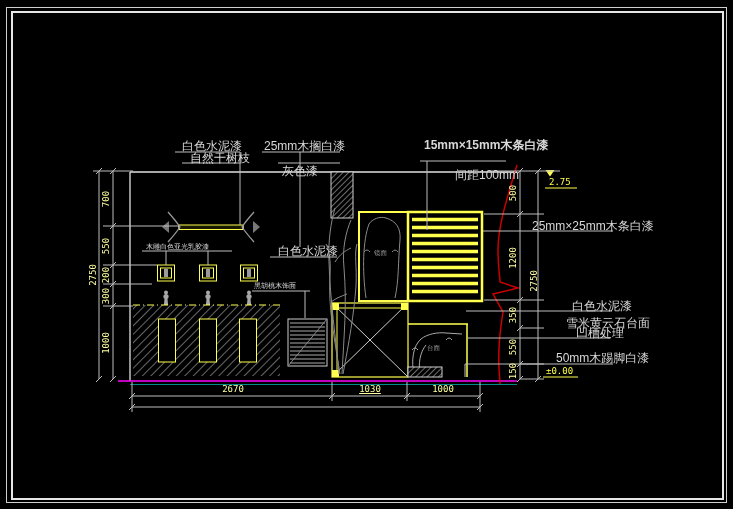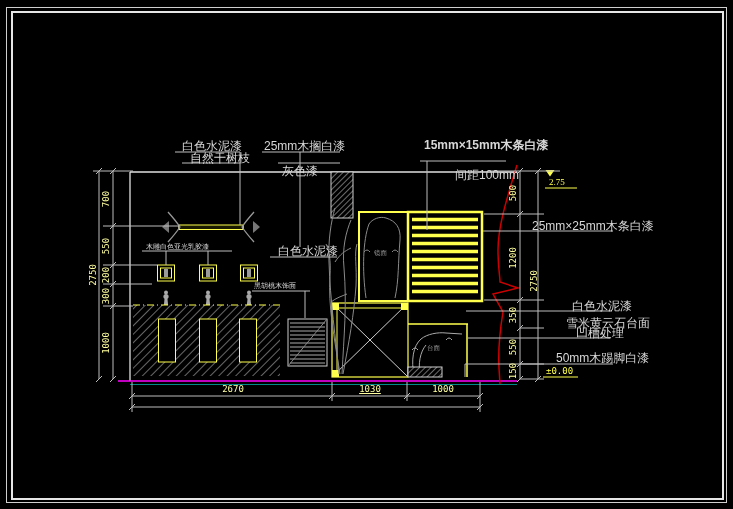--- a/index.html
+++ b/index.html
@@ -190,21 +190,21 @@
   <div class="lbl" style="left:576px;top:329px;">凹槽处理</div>
   <div class="lbl" style="left:556px;top:354px;">50mm木踢脚白漆</div>
 
   <div class="lbl" style="left:146px;top:242px;font-size:7px;">木雕白色亚光乳胶漆</div>
   <div class="lbl" style="left:278px;top:247px;">白色水泥漆</div>
   <div class="lbl" style="left:254px;top:281px;font-size:7px;">黑胡桃木饰面</div>
 
   <div class="lbl-sm" style="left:374px;top:249px;">镜面</div>
   <div class="lbl-sm" style="left:427px;top:344px;">台面</div>
 
-  <div class="lvl" style="left:549px;top:177px;font-family:Liberation Serif, serif;">2.75</div>
+  <div class="lvl" style="left:549px;top:177px;">2.75</div>
   <div class="lvl" style="left:546px;top:366px;">±0.00</div>
 
   <div class="dim dimv" style="left:76px;top:270px;">2750</div>
   <div class="dim dimv" style="left:89px;top:194px;">700</div>
   <div class="dim dimv" style="left:89px;top:241px;">550</div>
   <div class="dim dimv" style="left:89px;top:270px;">200</div>
   <div class="dim dimv" style="left:89px;top:291px;">300</div>
   <div class="dim dimv" style="left:89px;top:338px;">1000</div>
 
   <div class="dim dimv" style="left:496px;top:188px;">500</div>

